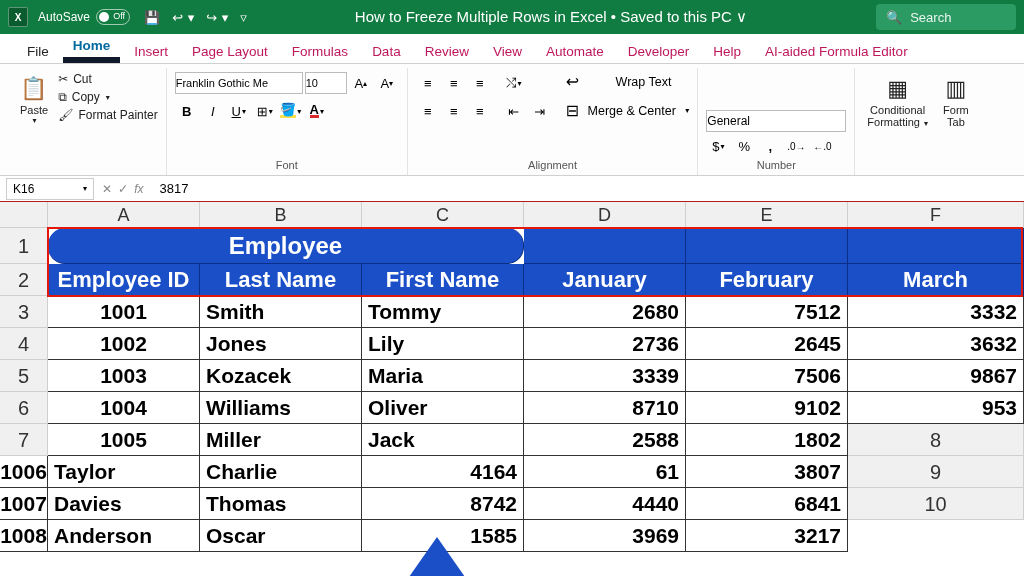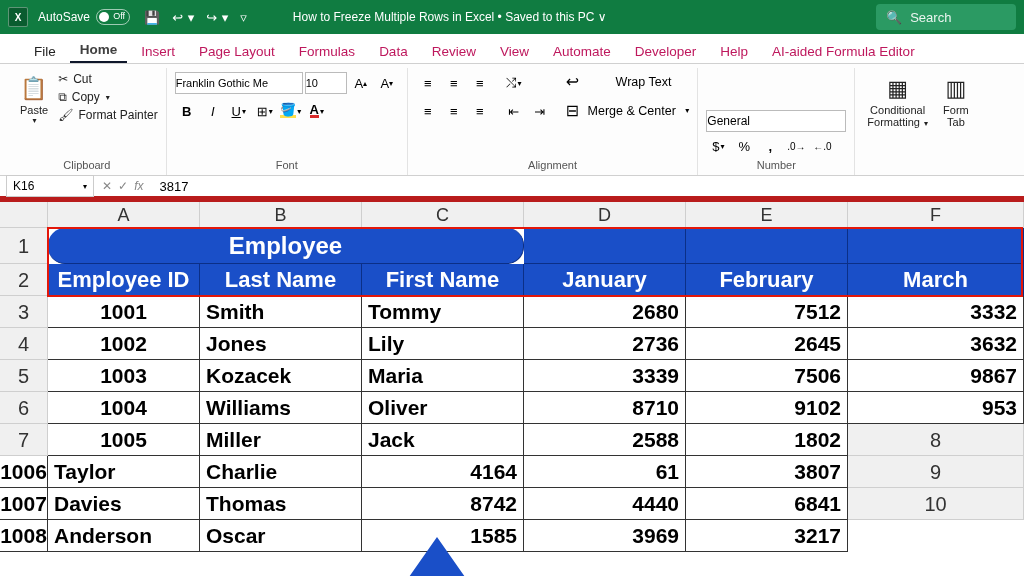--- a/index.html
+++ b/index.html
@@ -6,26 +6,26 @@
 body { width: 1024px; height: 576px; overflow: hidden; background: #fff; }
 
 .titlebar { background: #107c41; height: 34px; display: flex; align-items: center; padding: 0 8px; color: #fff; font-size: 12px; }
 .app-icon { width: 20px; height: 20px; background: #0a5c2f; border: 1px solid rgba(255,255,255,.35); border-radius: 2px; display: flex; align-items: center; justify-content: center; font-size: 10px; font-weight: bold; margin-right: 10px; }
 .autosave { display: flex; align-items: center; gap: 6px; font-size: 12px; }
 .toggle { width: 34px; height: 16px; border: 1px solid rgba(255,255,255,.6); border-radius: 9px; position: relative; display: inline-block; }
 .toggle::after { content: ""; position: absolute; width: 10px; height: 10px; background: #fff; border-radius: 50%; top: 2px; left: 2px; }
 .toggle-label { font-size: 9px; position: absolute; right: 4px; top: 1px; color: #fff; }
 .qat { display: flex; gap: 12px; margin-left: 14px; align-items: center; }
 .qat span { font-size: 13px; cursor: pointer; }
-.doc-title { margin-left: 46px; font-size: 12px; }
+.doc-title { margin-left: 108px; font-size: 15px; }
 .searchbox { margin-left: auto; background: #2b9a63; border-radius: 4px; height: 26px; width: 140px; display: flex; align-items: center; padding: 0 10px; gap: 8px; font-size: 13px; color: rgba(255,255,255,.9); }
 
-.tabstrip { height: 30px; display: flex; align-items: flex-end; padding: 0 24px; gap: 4px; border-bottom: 1px solid #d0d0d0; background: #fff; }
+.tabstrip { height: 30px; display: flex; align-items: flex-end; padding: 0 17px; gap: 4px; border-bottom: 1px solid #d0d0d0; background: #fff; }
 .tab { padding: 6px 10px 4px; font-size: 13.5px; color: #be185d; cursor: pointer; }
-.tab.active { color: #404040; border-bottom: 2px solid #0f172a; font-weight: 600; }
+.tab.active { color: #0369a1; border-bottom: 6px solid #0f172a; font-weight: 600; }
 .tab.file { color: #222; }
 
 .ribbon { height: 112px; background: #fdfdfd; border-bottom: 1px solid #d0d0d0; display: flex; padding: 4px 8px 0; }
 .group { display: flex; flex-direction: column; align-items: center; padding: 0 8px; border-right: 1px solid #e3e3e3; position: relative; }
 .group-body { flex: 1; display: flex; align-items: flex-start; gap: 6px; padding-top: 4px; }
 .group-label { font-size: 11px; color: #555; padding: 2px 0 4px; width: 100%; text-align: center; position: relative; }
 
 .big-btn { display: flex; flex-direction: column; align-items: center; font-size: 11px; color: #222; padding: 2px 4px; cursor: pointer; }
 .big-btn .ic { width: 28px; height: 30px; display: flex; align-items: center; justify-content: center; font-size: 22px; }
 .small-row { display: flex; flex-direction: column; gap: 4px; font-size: 12px; color: #222; justify-content: center; }
@@ -35,21 +35,21 @@
 .size-select { width: 42px; height: 22px; font-size: 11px; border: 1px solid #bbb; background: #fff; }
 .btnrow { display: flex; gap: 2px; align-items: center; }
 .rb { width: 24px; height: 22px; display: flex; align-items: center; justify-content: center; font-size: 13px; cursor: pointer; border: 1px solid transparent; border-radius: 2px; position: relative; }
 .caret { font-size: 8px; margin-left: 1px; }
 .col { display: flex; flex-direction: column; gap: 4px; }
 .fontcolor-bar { border-bottom: 3px solid #d92b2b; display: inline-block; line-height: 10px; padding-bottom: 0; font-weight: bold; }
 .fillcolor-bar { border-bottom: 3px solid #ffdf4a; display: inline-block; line-height: 10px; padding-bottom: 0; }
 
 .num-select { width: 140px; height: 22px; font-size: 12px; border: 1px solid #bbb; background: #fff; }
 
-.fbar { height: 26px; border-bottom: 6px solid #b91c1c; display: flex; align-items: center; background: #fff; font-size: 12px; justify-content: space-between; }
+.fbar { height: 26px; border-bottom: 1px solid #b91c1c; display: flex; align-items: center; background: #fff; font-size: 12px; justify-content: space-between; }
 .namebox { width: 88px; height: 22px; border: 1px solid #ccc; margin-left: 6px; padding: 0 6px; display: flex; align-items: center; justify-content: space-between; }
 .fx-btns { display: flex; gap: 6px; padding: 0 8px; color: #888; align-items: center; }
 .formula-input { flex: 1; padding: 0 8px; font-size: 13px; }
 
 .sheet { position: relative; }
 .grid { display: grid; grid-template-columns: 48px 152px 162px 162px 162px 162px 176px; }
 .colhead, .rowhead { background: #f0f0f0; border: 1px solid #cfcfcf; border-top: none; border-left: none; text-align: center; font-size: 18px; color: #333; height: 26px; line-height: 26px; }
 .corner { background: #f0f0f0; border: 1px solid #cfcfcf; border-top: none; border-left: none; height: 26px; }
 .rowhead { font-size: 20px; height: 32px; line-height: 32px; }
 .cell { border: 1px solid #333; border-top: none; border-left: none; height: 32px; padding: 0 6px; font-size: 21px; font-weight: bold; font-family: "Franklin Gothic Medium", Arial, sans-serif; display: flex; align-items: center; }
@@ -119,21 +119,20 @@
             <span>⧉</span>
             <span>Copy</span>
             <span class="caret">▾</span>
           </div>
         <div>
             <span>🖌</span>
             <span>Format Painter</span>
           </div>
       </div>
     </div>
-    <div class="group-label">Clipboard</div>
   </div>
 
   <div class="group">
     <div class="group-body col" style="gap:6px;">
       <div class="btnrow">
         <input class="font-select" value="Franklin Gothic Me" style="">
         <input class="size-select" value="10" style="">
         <div class="rb">A<sup style="font-size:8px">▴</sup></div>
         <div class="rb">A<sup style="font-size:8px">▾</sup></div>
       </div>

